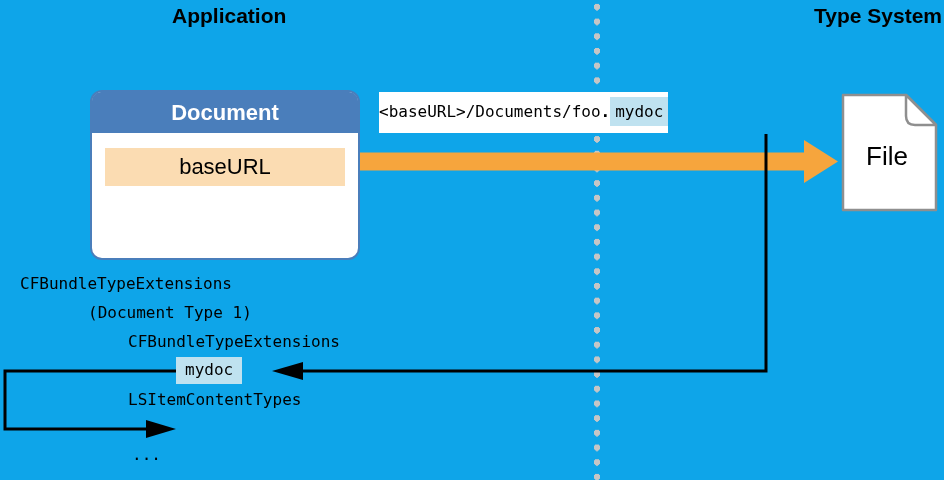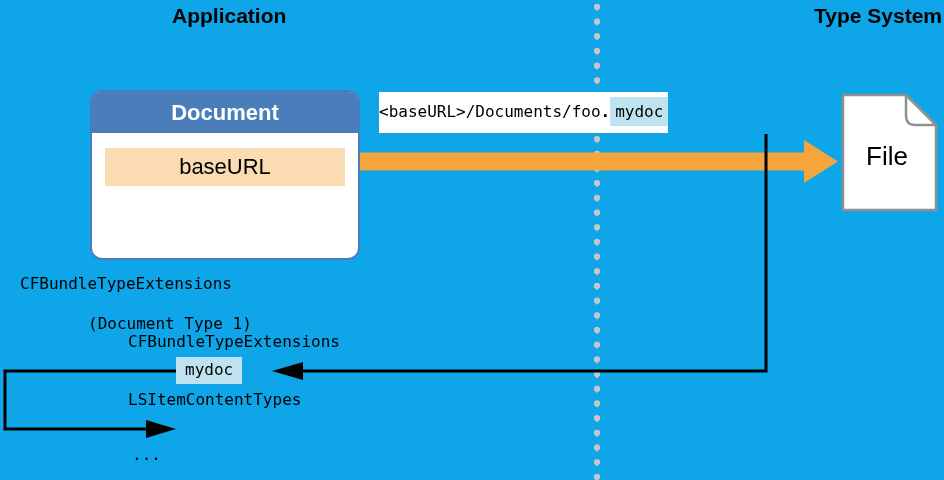--- a/index.html
+++ b/index.html
@@ -72,21 +72,21 @@
 
   <div class="mono url-text"><span>&lt;baseURL&gt;/Documents/foo</span><span class="sep">.</span><span class="hl">mydoc</span></div>
 
   <svg class="file-icon-wrap" viewBox="0 0 105 125" xmlns="http://www.w3.org/2000/svg" aria-hidden="true">
     <path d="M5,5 L68,5 L98,35 L98,120 L5,120 Z" style="fill:#fff;stroke:var(--icon-gray);stroke-width:2.5;stroke-linejoin:round"></path>
     <path d="M68,5 L68,26 Q68,35 77,35 L98,35 Z" style="fill:#fff;stroke:var(--icon-gray);stroke-width:2.5;stroke-linejoin:round"></path>
   </svg>
   <div class="file-label">File</div>
 
   <div class="mono plist-line" style="left:20px;  top:270px;">CFBundleTypeExtensions</div>
-  <div class="mono plist-line" style="left:88px;  top:299px;margin-top:11px;">(Document Type 1)</div>
+  <div class="mono plist-line" style="left:88px;  top:299px;">(Document Type 1)</div>
   <div class="mono plist-line" style="left:128px; top:328px;">CFBundleTypeExtensions</div>
   <div class="mono plist-line" style="left:176px; top:356px;"><span class="hl2">mydoc</span></div>
   <div class="mono plist-line" style="left:128px; top:386px;">LSItemContentTypes</div>
   <div class="mono plist-line" style="left:132px; top:441px;">...</div>
 
   <svg class="overlay z5" viewBox="0 0 944 480" xmlns="http://www.w3.org/2000/svg" aria-hidden="true">
 
     <path d="M766,134 V371 H303" style="fill:none;stroke:var(--line-black);stroke-width:3"></path>
     <polygon points="272,371 303,362 303,380" style="fill:var(--line-black)"></polygon>
 

